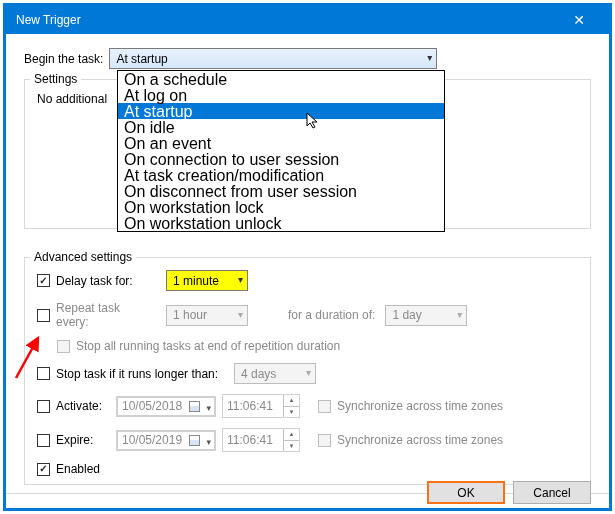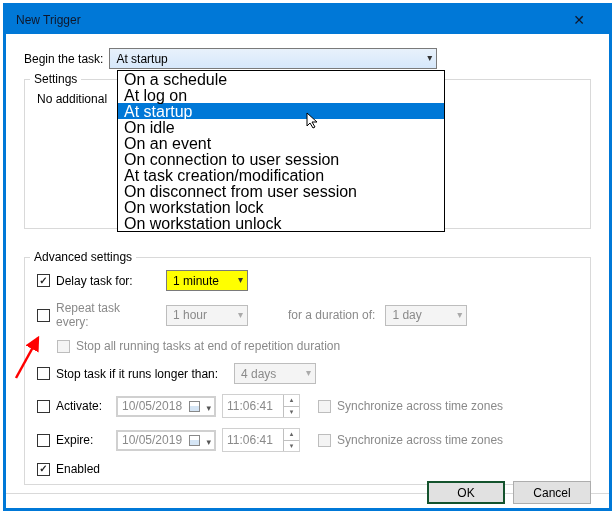--- a/index.html
+++ b/index.html
@@ -1,18 +1,18 @@
 <!DOCTYPE html>
 <html><head>
 <meta charset="utf-8">
 <style>
 * { box-sizing: border-box; margin: 0; padding: 0; font-family: "Segoe UI", Tahoma, sans-serif; font-size: 12px; }
 body { background: #fff; width: 615px; height: 514px; overflow: hidden; }
 .outer-frame { border: 3px solid #0078d7; width: 609px; height: 508px; margin: 3px; background: #fff; position: relative; }
-.titlebar { background: #0078d7; color: #0f172a; height: 28px; display: flex; align-items: center; padding: 0 10px; }
+.titlebar { background: #0078d7; color: #ffffff; height: 28px; display: flex; align-items: center; padding: 0 10px; }
 .titlebar .title { flex: 1; font-size: 12px; }
 .titlebar .close { width: 40px; text-align: center; font-size: 14px; font-weight: 300; }
 .content { padding: 14px 18px 12px 18px; position: relative; }
 .row { display: flex; align-items: center; margin-bottom: 6px; }
 .lbl { margin-right: 6px; }
 .combo { position: relative; border: 1px solid #7a7a7a; background: linear-gradient(#e8f1fb,#d6e8fb); height: 21px; display: flex; align-items: center; padding: 0 6px; width: 328px; }
 .combo.yellow { background: #ffff00; width: 82px; }
 .combo.plain { background: #fff; }
 .combo .arrow { position: absolute; right: 4px; top: 3px; font-size: 10px; color: #333; }
 .combo.disabled { color: #8a8a8a; border-color: #bdbdbd; background: #f4f4f4; }
@@ -32,21 +32,21 @@
 .dateinput { border: 2px solid #0369a1; height: 21px; width: 100px; display: flex; align-items: center; padding: 0 4px; position: relative; background: #fff; }
 .dateinput .cal { position: absolute; right: 14px; top: 3px; width: 11px; height: 11px; border: 1px solid #888; background: linear-gradient(#fff 40%, #d5e5f5 40%); }
 .dateinput .drop { position: absolute; right: 3px; top: 5px; font-size: 9px; color: #555; }
 .dateinput.disabled, .timeinput.disabled { color: #8a8a8a; border-color: #d0d0d0; }
 .timeinput { border: 1px solid #c0c0c0; height: 24px; width: 78px; display: flex; align-items: center; padding: 0 4px; position: relative; background: #fff; margin-left: 6px; }
 .spinner { position: absolute; right: 0; top: 0; bottom: 0; width: 16px; display: flex; flex-direction: column; }
 .spinner div { flex: 1; border-left: 1px solid #c0c0c0; display: flex; align-items: center; justify-content: center; font-size: 7px; color: #666; }
 .spinner div:first-child { border-bottom: 1px solid #c0c0c0; }
 .btnrow { position: absolute; bottom: 14px; right: 18px; display: flex; gap: 8px; }
 .btn { border: 1px solid #adadad; background: #e1e1e1; height: 23px; width: 78px; display: flex; align-items: center; justify-content: center; }
-.btn.primary { border: 2px solid #14532d; }
+.btn.primary { border: 2px solid #f97316; }
 .divider { border-top: 1px solid #d9d9d9; margin: 8px -18px 12px -18px; }
 .cursor { position: absolute; left: 300px; top: 78px; z-index: 60; pointer-events: none; }
 .arrow-annot { position: absolute; left: 4px; top: 298px; z-index: 40; pointer-events: none; }
 </style>
 </head>
 <body>
 
 <div class="outer-frame">
   <div class="titlebar">
     <div class="title">New Trigger</div>

